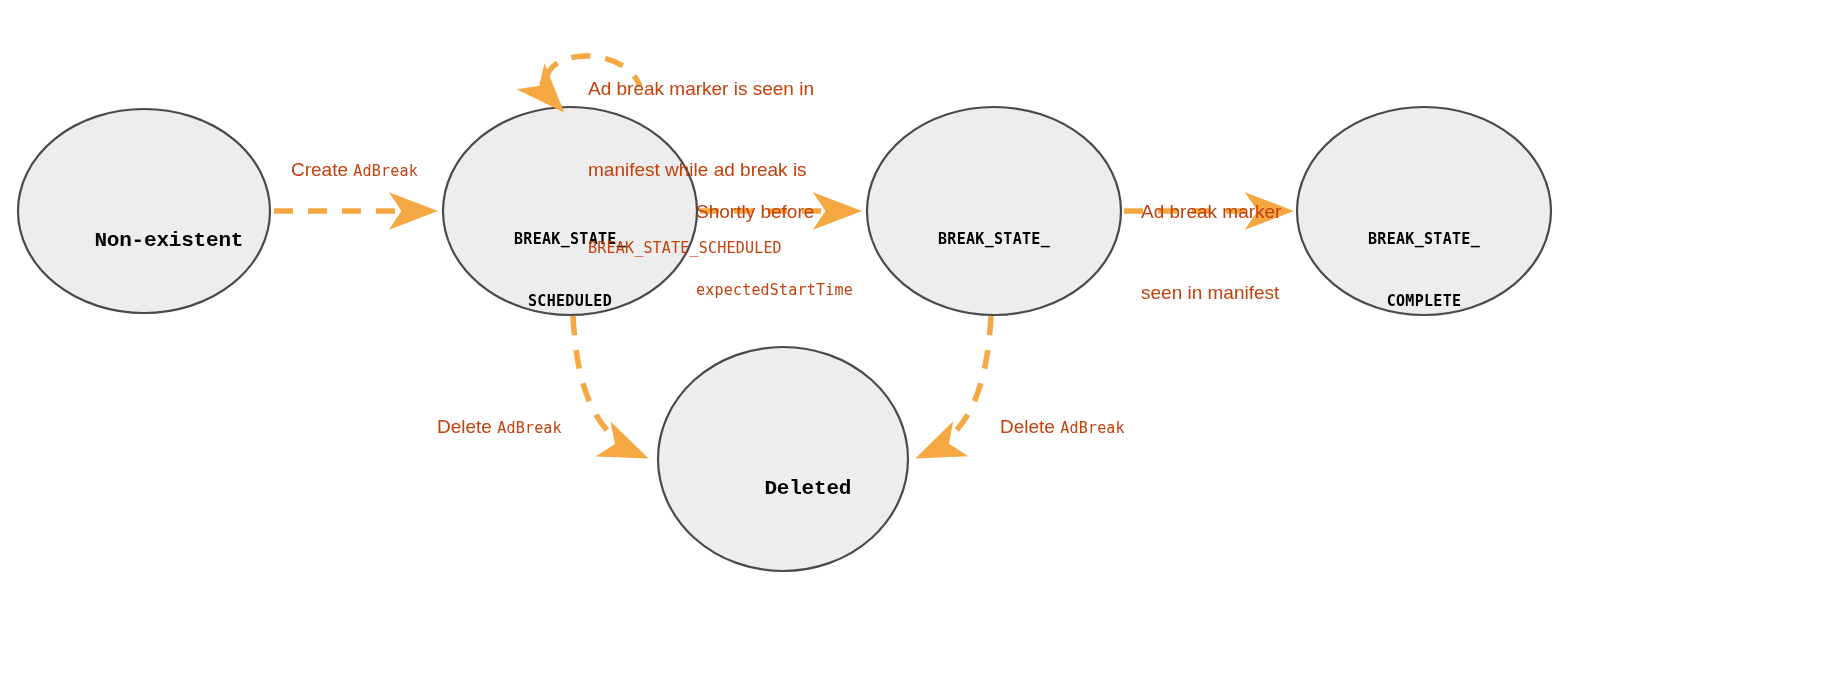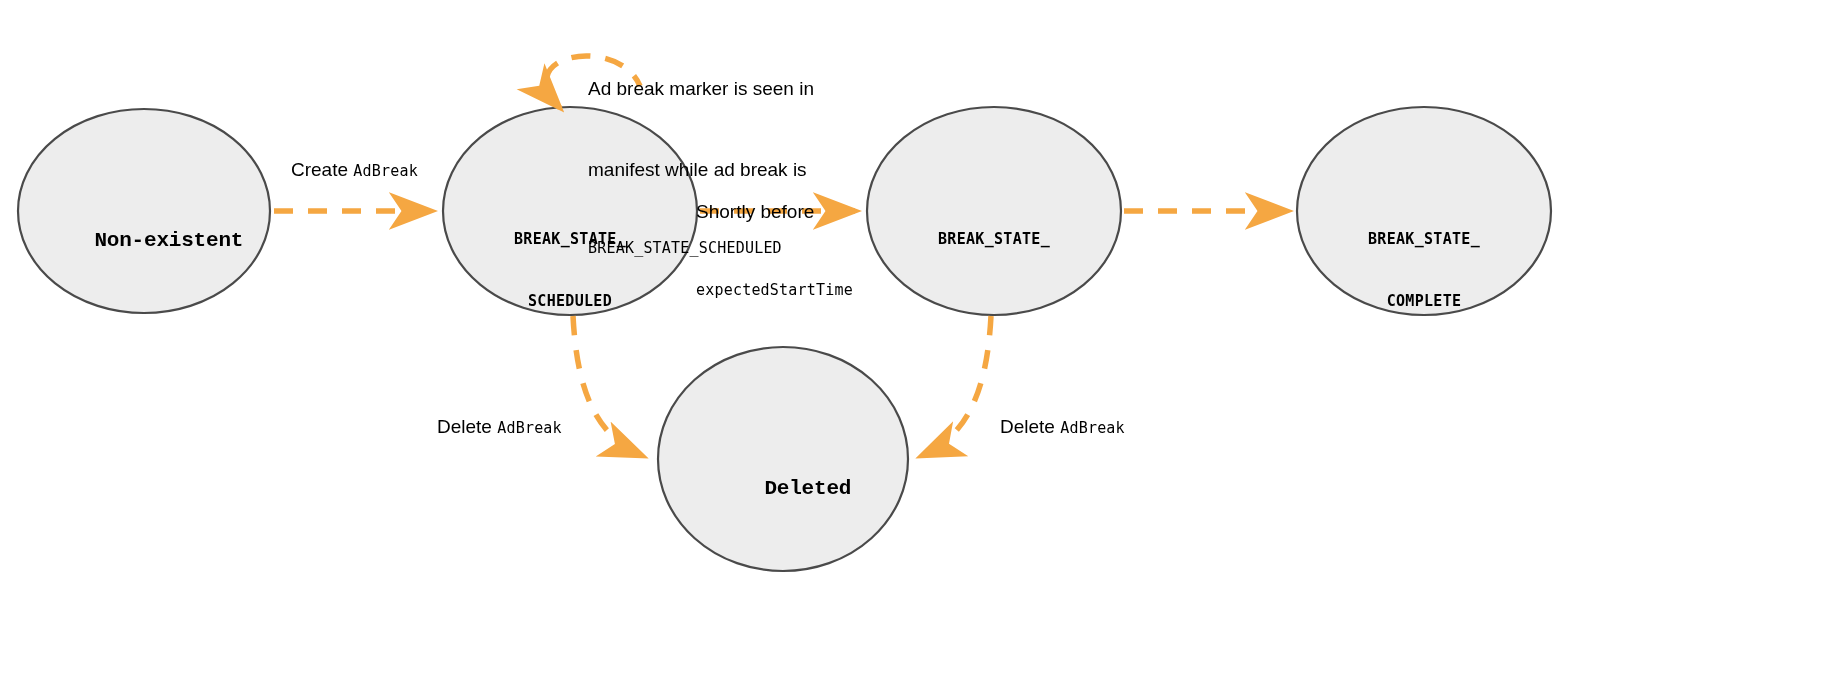--- a/index.html
+++ b/index.html
@@ -45,21 +45,21 @@
     font-size: 21px;
     letter-spacing: -0.2px;
   }
   .node-label.mono {
     font-family: "DejaVu Sans Mono", monospace;
     font-size: 15px;
     letter-spacing: 0.3px;
   }
   .edge-label {
     position: absolute;
-    color: #000000;
+    color: #c2410c;
     font-family: "Liberation Sans", sans-serif;
     font-size: 19px;
     line-height: 1.42;
     white-space: pre;
     pointer-events: none;
   }
   .edge-label .mono {
     font-family: "DejaVu Sans Mono", monospace;
     font-size: 15px;
     letter-spacing: 0.2px;
@@ -125,18 +125,22 @@
     <div>Ad break marker is seen in</div>
     <div>manifest while ad break is</div>
     <div class="mono">BREAK_STATE_SCHEDULED</div>
   </div>
 
   <div class="edge-label left" style="left:696px; top:145px;">
     <div>Shortly before</div>
     <div class="mono">expectedStartTime</div>
   </div>
 
+  <div class="edge-label left" style="left:1141px; top:145px;">
+    <div>Ad break marker</div>
+    <div>seen in manifest</div>
+  </div>
 
   <div class="edge-label left" style="left:437px; top:414px;"><span>Delete </span><span class="mono">AdBreak</span></div>
 
   <div class="edge-label left" style="left:1000px; top:414px;"><span>Delete </span><span class="mono">AdBreak</span></div>
 
 </div>
 
 </body></html>

